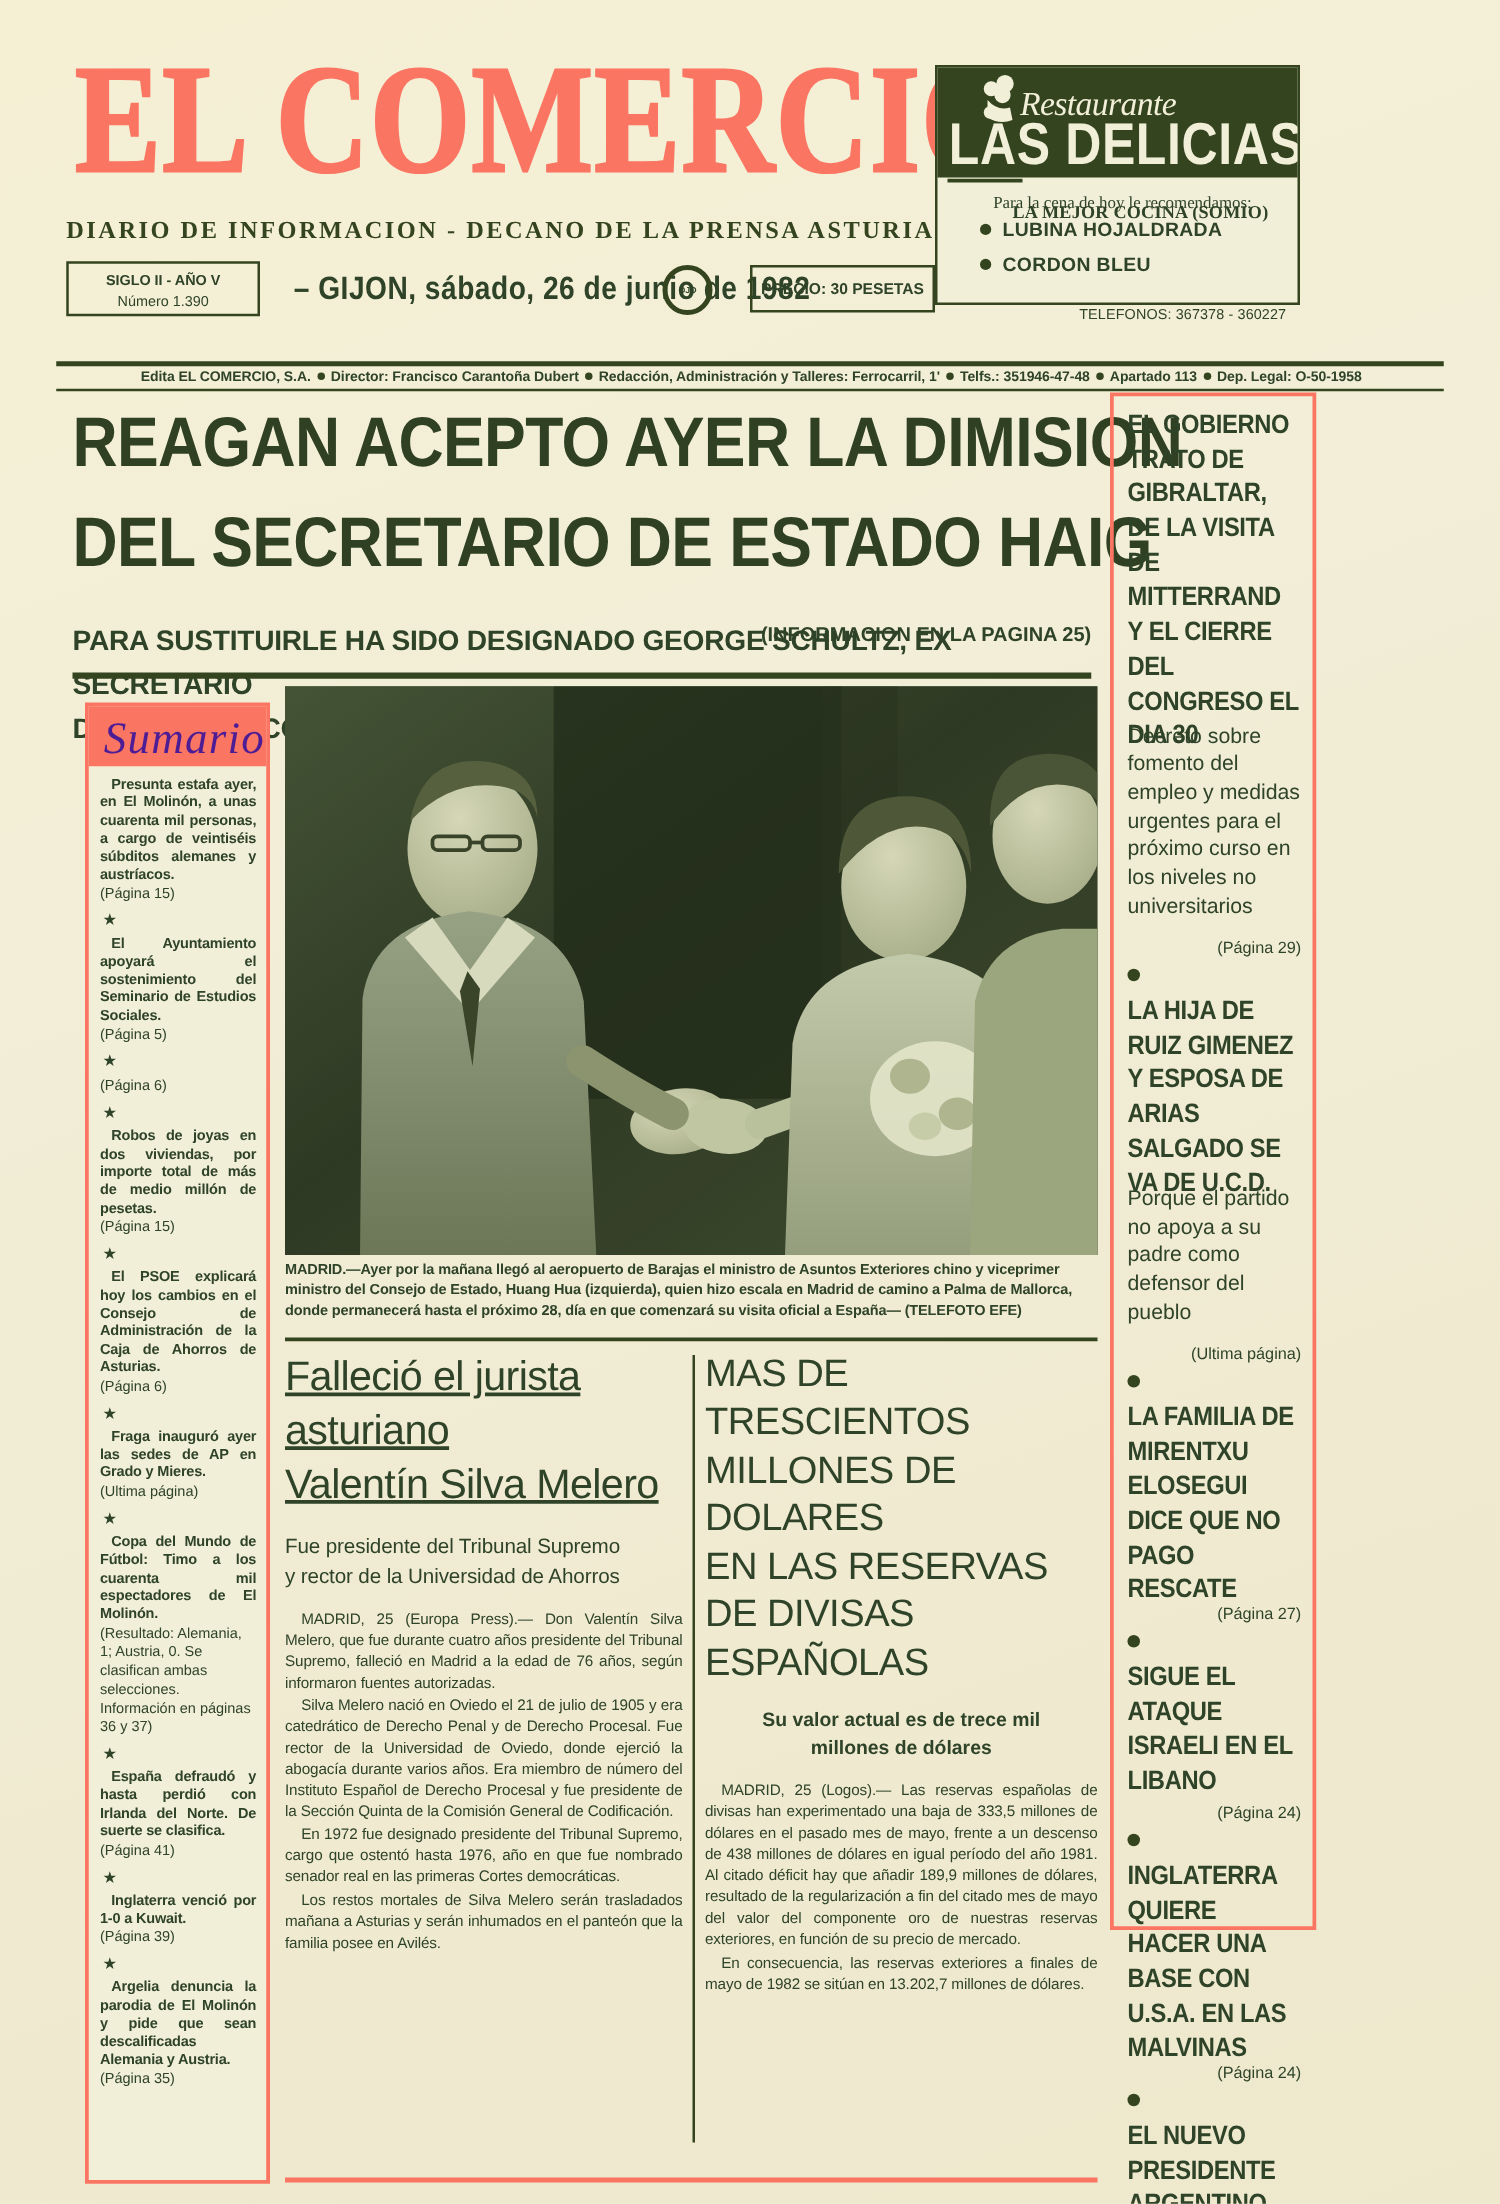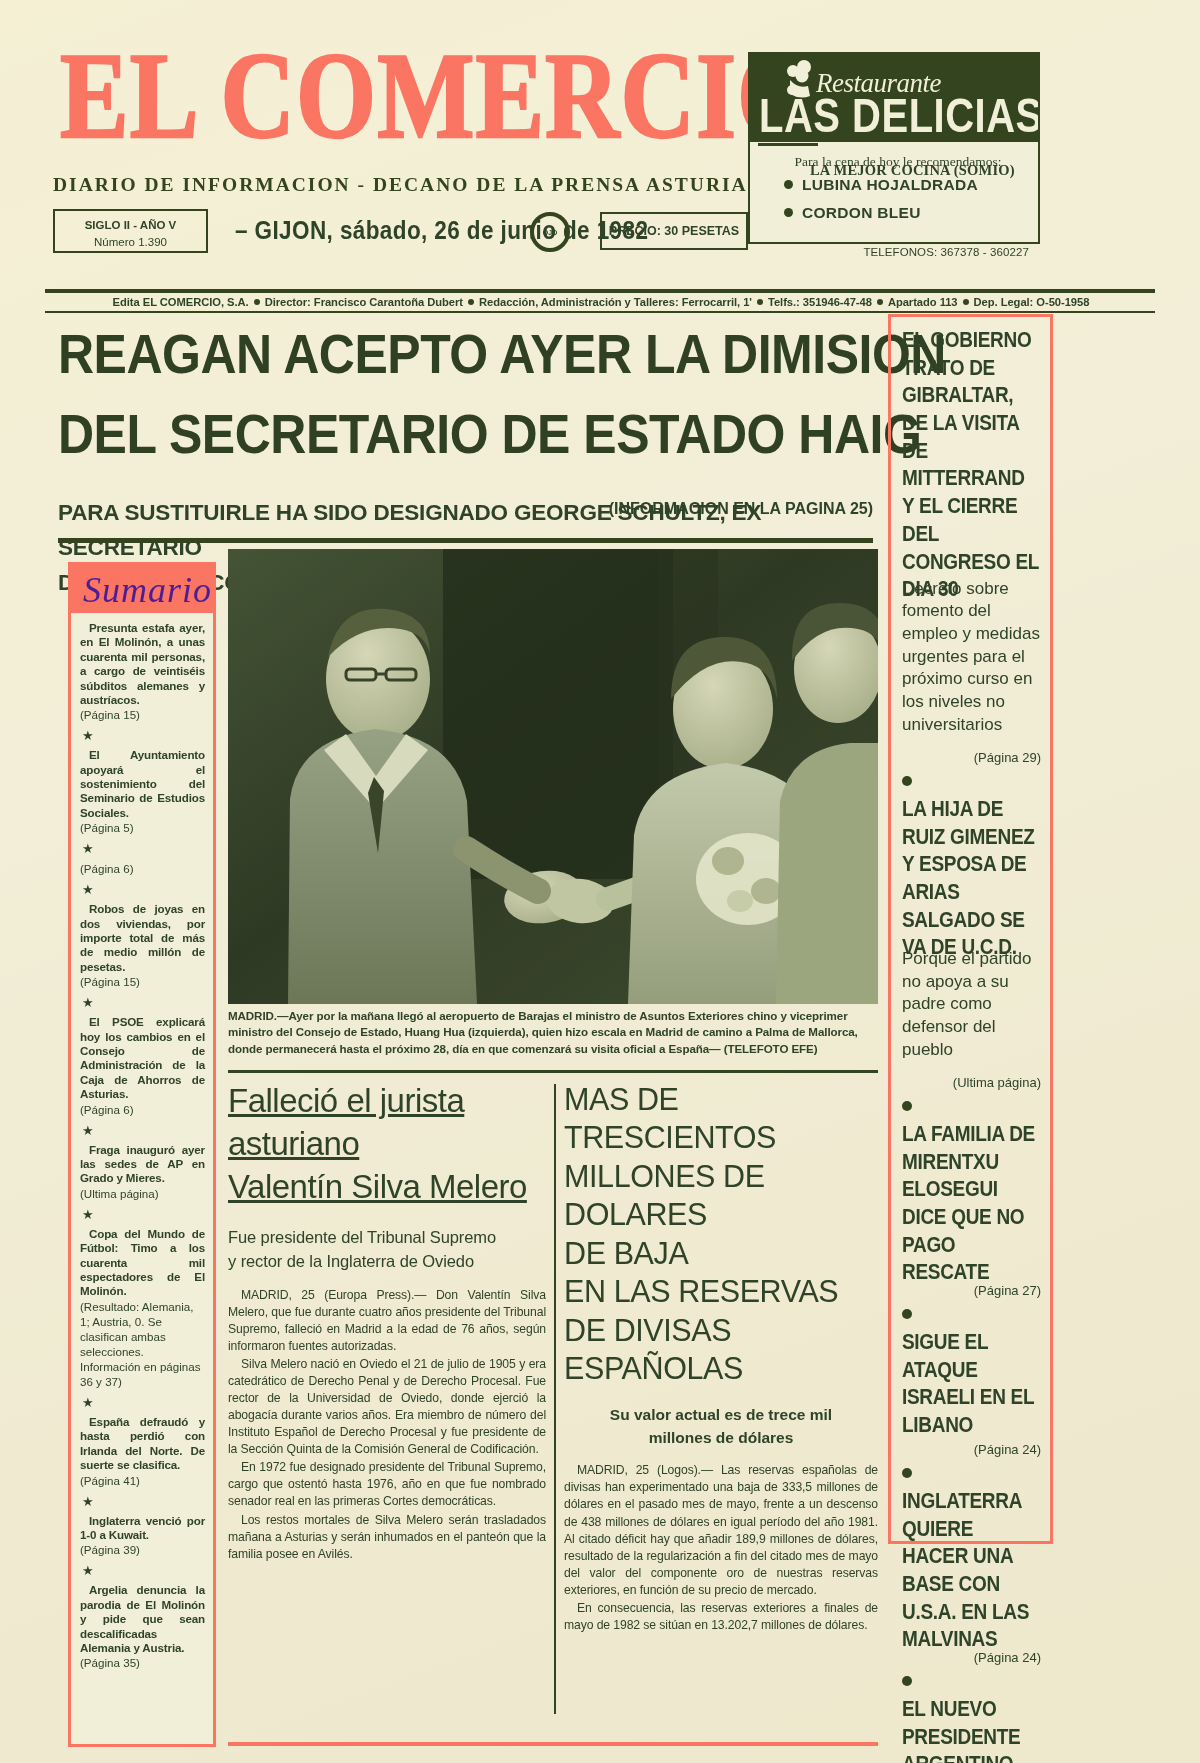--- a/index.html
+++ b/index.html
@@ -405,35 +405,34 @@
     <div class="vdiv"></div>
 
     <div class="col-l">
       <div class="st-title">
         <div>Falleció  el  jurista</div>
         <div>asturiano</div>
         <div>Valentín Silva Melero</div>
       </div>
       <div class="st-sub">
         <div>Fue presidente del Tribunal Supremo</div>
-        <div>y rector de la Inglaterra de Oviedo</div>
+        <div>y rector de la Universidad de Ahorros</div>
       </div>
       <div class="st-body">
         <p>MADRID, 25 (Europa Press).— Don Valentín Silva Melero, que fue durante cuatro años presidente del Tribunal Supremo, falleció en Madrid a la edad de 76 años, según informaron fuentes autorizadas.</p>
         <p>Silva Melero nació en Oviedo el 21 de julio de 1905 y era catedrático de Derecho Penal y de Derecho Procesal. Fue rector de la Universidad de Oviedo, donde ejerció la abogacía durante varios años. Era miembro de número del Instituto Español de Derecho Procesal y fue presidente de la Sección Quinta de la Comisión General de Codificación.</p>
         <p>En 1972 fue designado presidente del Tribunal Supremo, cargo que ostentó hasta 1976, año en que fue nombrado senador real en las primeras Cortes democráticas.</p>
         <p>Los restos mortales de Silva Melero serán trasladados mañana a Asturias y serán inhumados en el panteón que la familia posee en Avilés.</p>
       </div>
     </div>
 
     <div class="col-r">
       <div class="st-title-r">
         <div>MAS DE TRESCIENTOS</div>
         <div>MILLONES DE DOLARES</div>
-        <div>DE BAJA</div>
         <div>EN LAS RESERVAS</div>
         <div>DE DIVISAS ESPAÑOLAS</div>
       </div>
       <div class="st-sub-r">
         <div>Su valor actual es de trece mil</div>
         <div>millones de dólares</div>
       </div>
       <div class="st-body">
         <p>MADRID, 25 (Logos).— Las reservas españolas de divisas han experimentado una baja de 333,5 millones de dólares en el pasado mes de mayo, frente a un descenso de 438 millones de dólares en igual período del año 1981. Al citado déficit hay que añadir 189,9 millones de dólares, resultado de la regularización a fin del citado mes de mayo del valor del componente oro de nuestras reservas exteriores, en función de su precio de mercado.</p>
         <p>En consecuencia, las reservas exteriores a finales de mayo de 1982 se sitúan en 13.202,7 millones de dólares.</p>

